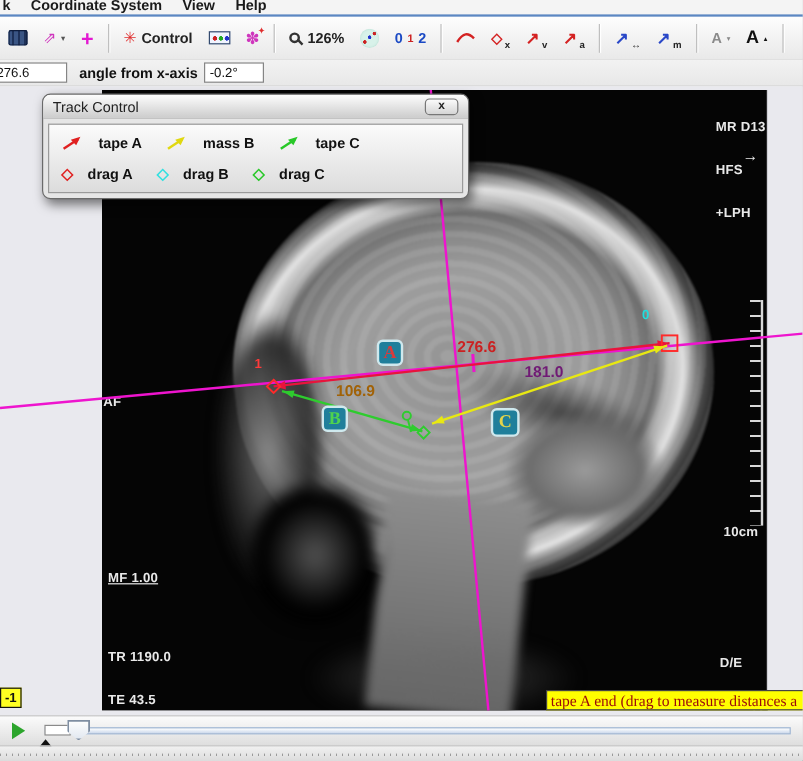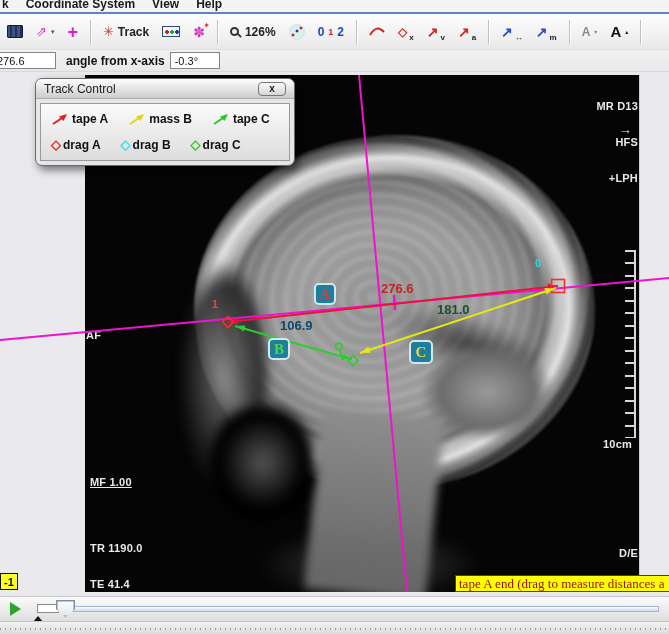--- a/index.html
+++ b/index.html
@@ -82,21 +82,21 @@
     filter:blur(4px); transform:rotate(6deg); }
   .face { position:absolute; left:92px; top:185px; width:95px; height:235px; border-radius:50%;
     background:radial-gradient(closest-side,#7d7d7d,#1d1d1d 78%,transparent); filter:blur(5px); opacity:.85;}
   .jaw { position:absolute; left:125px; top:330px; width:105px; height:115px; border-radius:50%;
     background:radial-gradient(closest-side,#555,#000 80%); filter:blur(6px); }
   .chest { position:absolute; left:170px; top:455px; width:230px; height:70px; border-radius:50%;
     background:radial-gradient(closest-side,#6a6a6a,transparent); filter:blur(8px); opacity:.6; }
 
   .mri-text { position:absolute; color:#e9e9e9; font-size:11px; font-weight:bold;
     line-height:12px; letter-spacing:.2px; white-space:pre; }
-  .ta-right { text-align:right; }
+  .ta-right { }
   .ruler-line { position:absolute; left:634px; top:178px; width:2px; height:188px; background:#d8d8d8; }
   .ruler-ticks { position:absolute; left:625px; top:178px; width:9px; height:188px;
     background:repeating-linear-gradient(180deg,#d8d8d8 0 1.5px,transparent 1.5px 12.5px); }
 
   
   svg.annot { position:absolute; left:0; top:0; }
   .meas-num { position:absolute; font-size:13px; font-weight:bold; white-space:nowrap; }
   .step-num { position:absolute; font-size:11px; font-weight:bold; }
   .track-label { position:absolute; background:#1f7f9b; border:2px solid #cfe9ee; border-radius:5px;
     font-family:"Liberation Serif", serif; font-weight:bold; font-size:15px;
@@ -107,33 +107,33 @@
 
   .status-hint { position:absolute; left:455px; top:503px; width:216px; height:17px;
     background:#ffff00; border:1px solid #444; color:#9c0a0a;
     font-family:"Liberation Serif", serif; font-size:13px; line-height:15px;
     padding-left:3px; white-space:nowrap; overflow:hidden; }
   .frame-num { position:absolute; left:0px; top:501px; width:18px; height:17px;
     background:#ffff22; border:1px solid #111; color:#111; font-size:11px; font-weight:bold;
     display:flex; align-items:center; justify-content:center; }
 
   
-  .track-window { position:absolute; left:35px; top:6px; width:260px;
+  .track-window { position:absolute; left:35px; top:6px; width:356px;
     border:1px solid #6a6a6a; border-radius:7px; background:#e6e6e6;
     box-shadow:3px 4px 9px rgba(0,0,0,.5); }
   .tw-title { height:20px; border-radius:6px 6px 0 0;
     background:linear-gradient(180deg,#fdfdfd,#cdcdcd);
     display:flex; align-items:center; padding:0 8px; font-size:12px; color:#222;
     border-bottom:1px solid #adadad; }
   .tw-close { margin-left:auto; width:28px; height:14px; border:1px solid #777; border-radius:4px;
     background:linear-gradient(180deg,#fbfbfb,#d5d5d5); font-size:10px; font-weight:bold;
     display:flex; align-items:center; justify-content:center; color:#222; }
   .tw-body { margin:4px; border:1px solid #9a9a9a; background:linear-gradient(180deg,#fbfbfb,#dcdcdc);
     padding:8px 10px; display:flex; flex-wrap:wrap; column-gap:20px; row-gap:12px; }
-  .tw-item { display:flex; align-items:center; gap:2px; font-size:12px; font-weight:bold; color:#111; }
+  .tw-item { display:flex; align-items:center; gap:12px; font-size:12px; font-weight:bold; color:#111; }
   .diamond { font-size:13px; font-weight:bold; line-height:10px; }
 
   
   .player { position:relative; height:25px; background:linear-gradient(180deg,#fbfbfb,#dedede);
     border-top:1px solid #c8c8c8; }
   .play-btn { position:absolute; left:10px; top:5px; width:0; height:0;
     border-left:11px solid #2ca52c; border-top:7px solid transparent; border-bottom:7px solid transparent; }
   .slider-track { position:absolute; left:37px; right:10px; top:9px; height:6px;
     background:linear-gradient(180deg,#ffffff,#ccd9ec); border:1px solid #9fb6d4; }
   .in-marker { position:absolute; left:37px; top:7px; width:22px; height:9px;
@@ -174,21 +174,21 @@
       <span class="glyph" style="color:#cf35bd;font-size:13px;">⇗</span>
       <span class="caret">▾</span>
     </div>
     <div class="tb-btn">
         <span class="axes-glyph">+</span>
       </div>
     <div class="tb-sep"></div>
 
     <div class="tb-btn">
       <span class="star glyph">✳</span>
-      <span class="create-label">Track</span>
+      <span class="create-label">Control</span>
     </div>
     <div class="tb-btn">
         <span class="calib-icon"></span>
       </div>
     <div class="tb-btn">
       <span class="flower glyph">✽<span class="spark">✦</span></span>
     </div>
     <div class="tb-sep"></div>
 
     <div class="tb-btn">
@@ -241,21 +241,21 @@
     <div class="tb-btn">
       <span class="fontA-big">A</span>
         <span class="sup-caret" style="color:#111">▴</span>
     </div>
     <div class="tb-sep"></div>
   </div>
 
   <div class="measurebar">
     <div class="field field-length">276.6</div>
     <span class="angle-label">angle from x-axis</span>
-    <div class="field field-angle">-0.3°</div>
+    <div class="field field-angle">-0.2°</div>
   </div>
 
   <div class="viewport">
 
     <div class="mri-frame">
       <div class="head-wrap">
         <div class="head"></div>
         <div class="tentorium"></div>
         <div class="cerebellum"></div>
         <div class="neck"></div>
@@ -268,21 +268,21 @@
     <div class="mri-text ta-right" style="right:31px; top:4px;">
       <div>MR D13</div>
       <div>HFS</div>
       <div>+LPH</div>
     </div>
     <div class="mri-text" style="right:37px; top:52px; font-size:13px;">→</div>
     <div class="mri-text" style="left:86px; top:257px;">AF</div>
     <div class="mri-text" style="left:90px; top:404px;text-decoration:underline;">MF 1.00</div>
     <div class="mri-text" style="left:90px; top:446px;">
       <div>TR 1190.0</div>
-      <div>TE 41.4</div>
+      <div>TE 43.5</div>
       
       
       
     </div>
     <div class="mri-text ta-right" style="right:31px; top:451px;">
       <div>D/E</div>
       <div>TP H89</div>
       
       
     </div>
@@ -308,22 +308,22 @@
       <polygon points="353,283.5 358,288.5 353,293.5 348,288.5" fill="none" stroke="#2ecc2e" stroke-width="1.6"></polygon>
       <circle cx="339" cy="274.5" r="3.4" fill="none" stroke="#2ecc2e" stroke-width="1.6"></circle>
       <line x1="340" y1="278" x2="342.5" y2="288" stroke="#2ecc2e" stroke-width="1.6"></line>
 
       <line x1="360" y1="281" x2="556" y2="216" stroke="#e8e812" stroke-width="2"></line>
       <polygon points="361,280.5 370.6,281 368.4,274.5" fill="#e8e812"></polygon>
       <polygon points="554,216.5 546.6,222.5 544.4,216.1" fill="#e8e812"></polygon>
     </svg>
 
     <span class="meas-num" style="left:381px; top:209px; color:#cc2020;">276.6</span>
-    <span class="meas-num" style="left:437px; top:230px; color:#14532d;">181.0</span>
-    <span class="meas-num" style="left:280px; top:246px; color:#0c4a6e;">106.9</span>
+    <span class="meas-num" style="left:437px; top:230px; color:#701a75;">181.0</span>
+    <span class="meas-num" style="left:280px; top:246px; color:#a16207;">106.9</span>
     <span class="step-num" style="left:212px; top:226px; color:#ff3a3a;">1</span>
     <span class="step-num" style="left:535px; top:185px; color:#20dede;">0</span>
 
     <div class="track-label lbl-a">A</div>
     <div class="track-label lbl-b">B</div>
     <div class="track-label lbl-c">C</div>
 
     <div class="status-hint">tape A end (drag to measure distances a</div>
     <div class="frame-num">-1</div>
 

